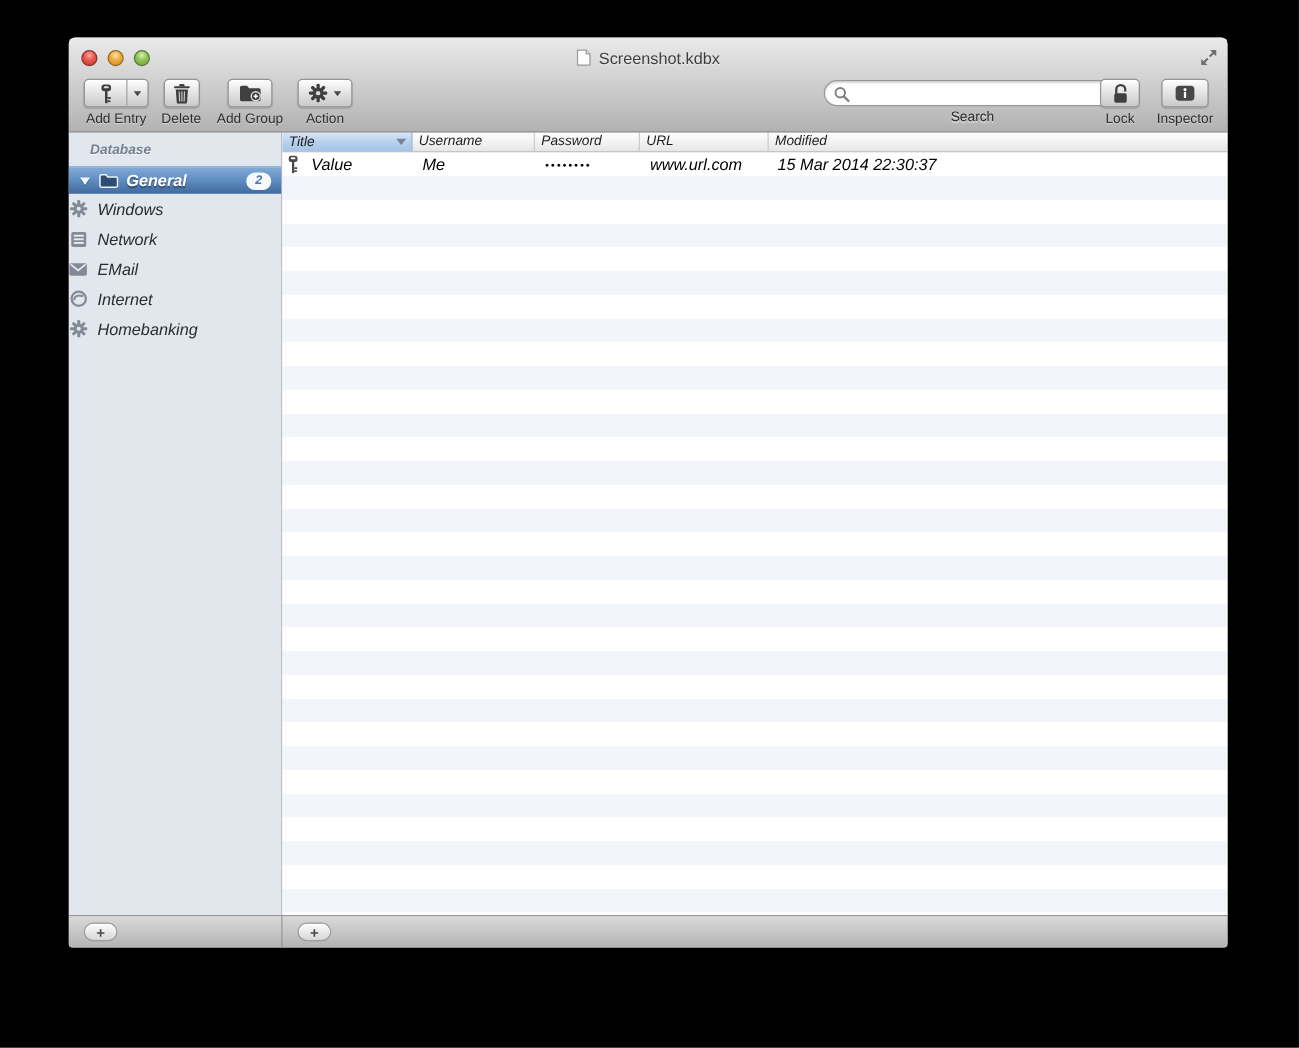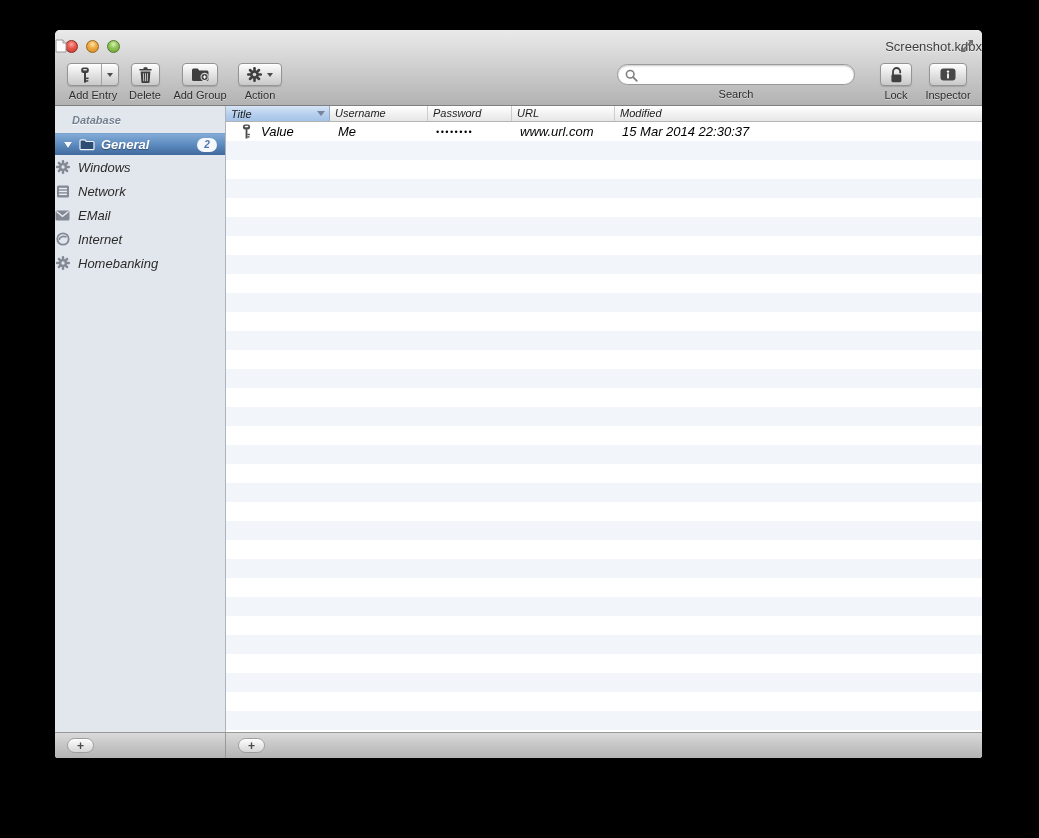--- a/index.html
+++ b/index.html
@@ -13,21 +13,21 @@
   
   .chrome { height:76px; background:linear-gradient(180deg,#eaeaea 0%,#d4d4d4 40%,#b2b2b2 100%);
             border-bottom:1px solid #7f7f7f; position:relative; }
   .titlebar { height:32px; position:relative; }
   .lights { position:absolute; left:10px; top:10px; display:flex; gap:8px; }
   .light { width:13px; height:13px; border-radius:50%; }
   .light.red    { background:radial-gradient(circle at 50% 30%, #ffa49c 0%, #e4574c 45%, #c33b31 100%); border:1px solid #8e2b23; }
   .light.yellow { background:radial-gradient(circle at 50% 30%, #ffe3a9 0%, #eda83f 45%, #cf8a22 100%); border:1px solid #99671a; }
   .light.green  { background:radial-gradient(circle at 50% 30%, #d7f2af 0%, #8ec254 45%, #6da239 100%); border:1px solid #527c2a; }
   .win-title { position:absolute; left:0; right:0; top:0; height:32px; display:flex;
-               align-items:center; justify-content:space-between; gap:6px;
+               align-items:center; justify-content:center; gap:6px;
                font-size:13px; color:#3e3e3e; text-shadow:0 1px 0 rgba(255,255,255,.55); }
   .fullscreen { position:absolute; right:7px; top:8px; width:16px; height:16px; }
 
   .toolbar { position:relative; height:44px; }
   .tb-item { position:absolute; top:1px; display:flex; flex-direction:column; align-items:center; }
   .tb-label { font-size:11px; color:#2d2d2d; margin-top:3px; text-shadow:0 1px 0 rgba(255,255,255,.45); }
   .tb-btn { height:23px; display:flex; align-items:center; justify-content:center;
             background:linear-gradient(180deg,#fefefe 0%,#e3e3e3 50%,#c9c9c9 100%);
             border:1px solid #949494; border-radius:4px;
             box-shadow:inset 0 1px 0 rgba(255,255,255,.9), 0 1px 1px rgba(0,0,0,.15); }
@@ -73,21 +73,21 @@
                 border-top:5px solid #76839b; margin-left:4px; }
   .c-title    { width:104px; }
   .c-username { width:98px; }
   .c-password { width:84px;  }
   .c-url      { width:103px; }
   .c-modified { flex:1; }
 
   .rows { flex:1; background:repeating-linear-gradient(180deg,#ffffff 0 19px,#f2f5fa 19px 38px); }
   .row { height:19px; display:flex; align-items:center; font-size:13px; color:#000; }
   .cell { padding-left:8px; white-space:nowrap; overflow:hidden; }
-  .cell.title-cell { display:flex; align-items:center; padding-left:16px; }
+  .cell.title-cell { display:flex; align-items:center; padding-left:4px; }
   .cell.title-cell span { margin-left:10px; }
   .pw { font-size:9px; letter-spacing:1.5px; }
   .cell.modified-cell { padding-left:7px; }
 
   
   .bottom-row { display:flex; height:26px; border-top:1px solid #989898;
                 background:linear-gradient(180deg,#dadada 0%,#c6c6c6 50%,#b3b3b3 100%); }
   .bottom-left { width:171px; border-right:1px solid #989898; display:flex; align-items:center; }
   .bottom-main { flex:1; display:flex; align-items:center; }
   .plus-btn { width:27px; height:15px; margin-left:12px; border-radius:8px;
@@ -181,21 +181,21 @@
               <rect x="6.6" y="0" width="2.8" height="16" rx="1.2" transform="rotate(-45 8 8)"></rect>
               <circle cx="8" cy="8" r="4.6"></circle>
             </g>
             <circle cx="8" cy="8" r="1.9" fill="#d9d9d9"></circle>
           </svg>
           <div class="caret" style="margin-left:5px;"></div>
         </div>
         <div class="tb-label">Action</div>
       </div>
 
-      <div class="tb-item" style="left:562px;width:238px;">
+      <div class="tb-item" style="left:604px;width:238px;">
         <div class="search-wrap">
           <input class="search-input" type="text" value="" style="">
           <svg class="search-icon" width="13" height="13" viewBox="0 0 13 13">
             <circle cx="5.2" cy="5.2" r="3.8" fill="none" stroke="#7e7e7e" stroke-width="1.5"></circle>
             <line x1="8.1" y1="8.1" x2="11.8" y2="11.8" stroke="#7e7e7e" stroke-width="1.8" stroke-linecap="round"></line>
           </svg>
         </div>
         <div class="tb-label">Search</div>
       </div>
 

